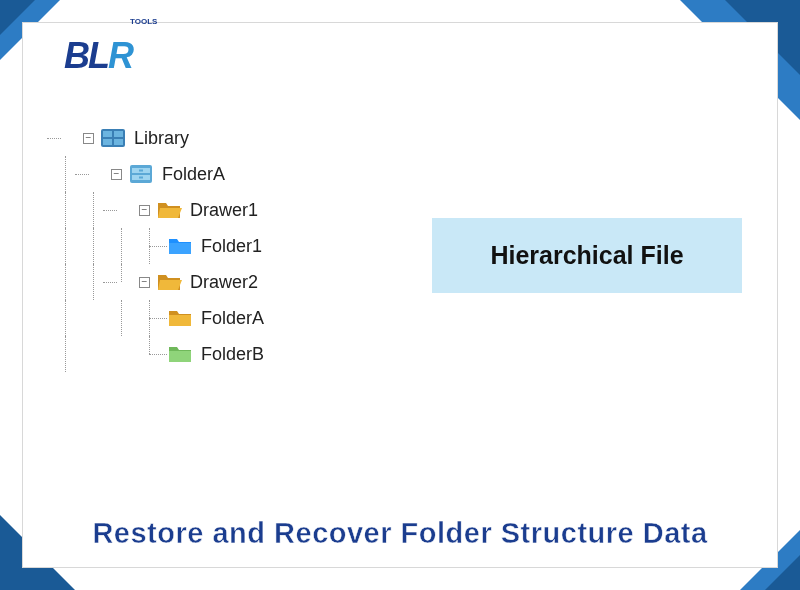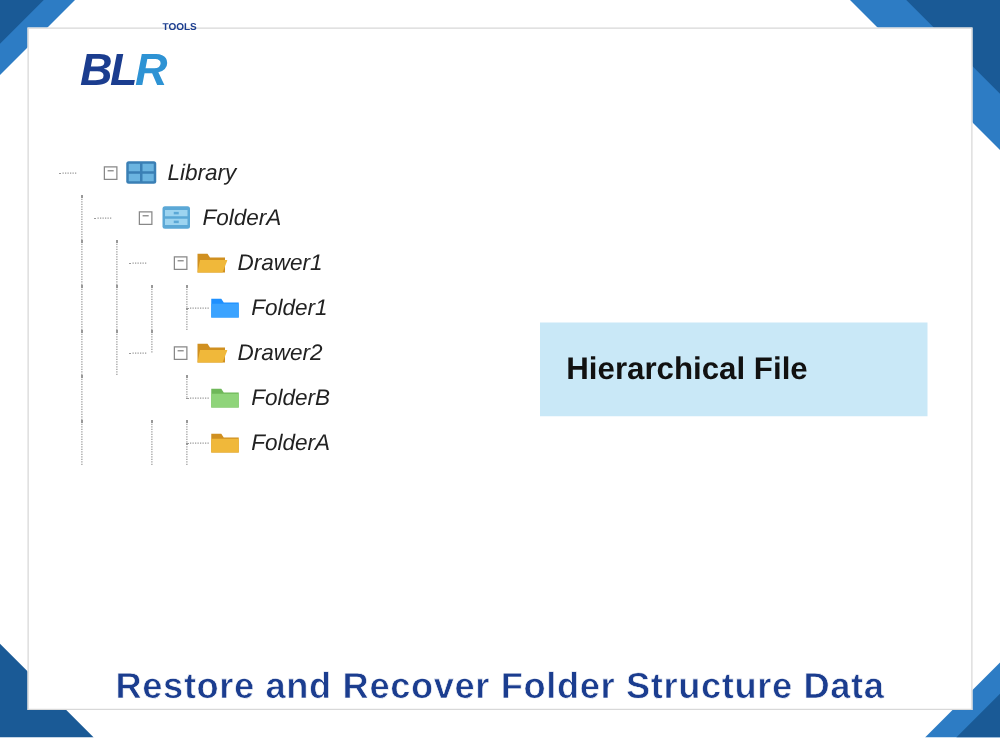--- a/index.html
+++ b/index.html
@@ -135,38 +135,37 @@
       margin-right: 6px;
       flex-shrink: 0;
     }
     .icon {
       width: 26px; height: 22px;
       margin-right: 8px;
       flex-shrink: 0;
     }
     .label {
       white-space: nowrap;
-      font-style: italic;
     }
     .callout {
       position: absolute;
       top: 218px;
       left: 432px;
       width: 310px;
       background: #c9e8f7;
-      padding: 20px 21px;
+      padding: 20px 32px;
       font-size: 25px;
       font-weight: 700;
       color: #111;
+      text-align: center;
       line-height: 1.4;
-      margin-top: 40px;
     }
     .banner {
       position: absolute;
-      bottom: 24px;
+      bottom: 40px;
       left: 0; right: 0;
       text-align: center;
       font-size: 29px;
       font-weight: 800;
       color: #1b3d8f;
       -webkit-text-stroke: 0.5px #fff;
       letter-spacing: 0.5px;
     }
   </style>
 </head>
@@ -283,51 +282,51 @@
       <path d="M4 9 L26 9 L22 19 L2 19 Z" fill="#f0b83a"></path>
     </svg>
     <span class="label">Drawer2</span>
   </div>
 
   <div class="tree-row">
     <span class="tree-indent">
         <span class="tree-line-v"></span>
       </span>
     <span class="tree-indent"></span>
-    <span class="tree-indent"></span>
-    <span class="tree-indent">
-        <span class="tree-line-v" style="bottom:50%;"></span>
-        <span class="tree-line-h"></span>
-      </span>
-    <svg class="icon" viewBox="0 0 26 22">
-      <path d="M2 4 L10 4 L12 7 L24 7 L24 19 L2 19 Z" fill="#6fb85a"></path>
-      <rect x="2" y="8" width="22" height="11" fill="#8fd47a"></rect>
-    </svg>
-    <span class="label">FolderB</span>
-  </div>
-
-  <div class="tree-row">
-    <span class="tree-indent">
-        <span class="tree-line-v"></span>
-      </span>
-    <span class="tree-indent"></span>
     <span class="tree-indent">
         <span class="tree-line-v"></span>
       </span>
     <span class="tree-indent">
         <span class="tree-line-v" style="bottom:50%;"></span>
         <span class="tree-line-h"></span>
         <span class="tree-line-v" style="top:50%;"></span>
       </span>
     <svg class="icon" viewBox="0 0 26 22">
       <path d="M2 4 L10 4 L12 7 L24 7 L24 19 L2 19 Z" fill="#d09020"></path>
       <rect x="2" y="8" width="22" height="11" fill="#f0b83a"></rect>
     </svg>
     <span class="label">FolderA</span>
   </div>
 
+  <div class="tree-row">
+    <span class="tree-indent">
+        <span class="tree-line-v"></span>
+      </span>
+    <span class="tree-indent"></span>
+    <span class="tree-indent"></span>
+    <span class="tree-indent">
+        <span class="tree-line-v" style="bottom:50%;"></span>
+        <span class="tree-line-h"></span>
+      </span>
+    <svg class="icon" viewBox="0 0 26 22">
+      <path d="M2 4 L10 4 L12 7 L24 7 L24 19 L2 19 Z" fill="#6fb85a"></path>
+      <rect x="2" y="8" width="22" height="11" fill="#8fd47a"></rect>
+    </svg>
+    <span class="label">FolderB</span>
+  </div>
+
 </div>
 
 <div class="callout">
   <div>Hierarchical File</div>
 </div>
 
 <div class="banner">Restore and Recover Folder Structure Data</div>
 
 </body></html>

